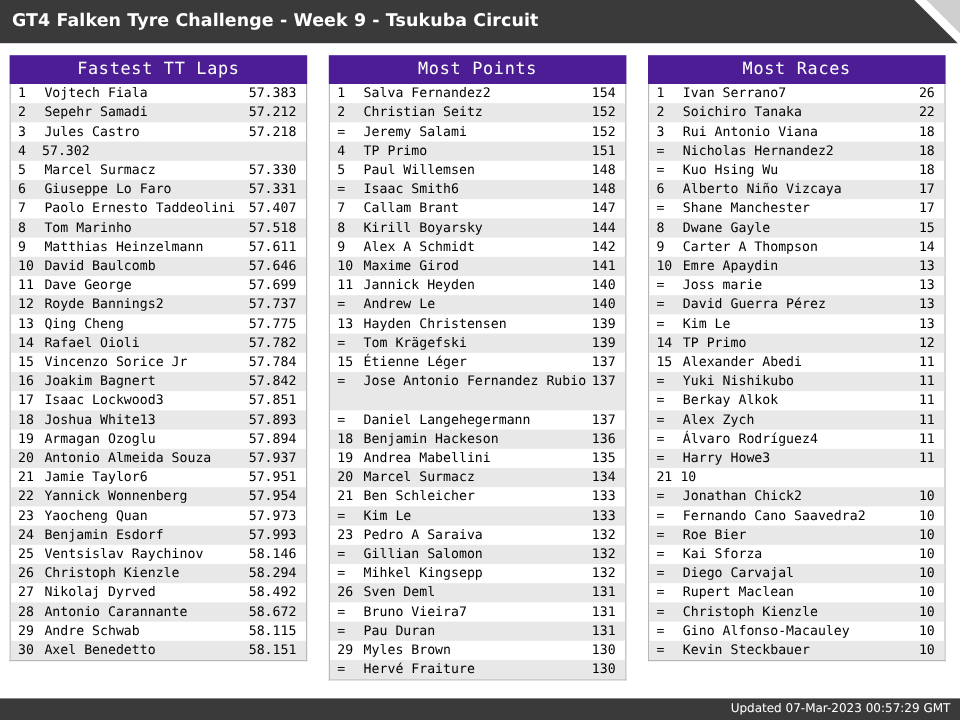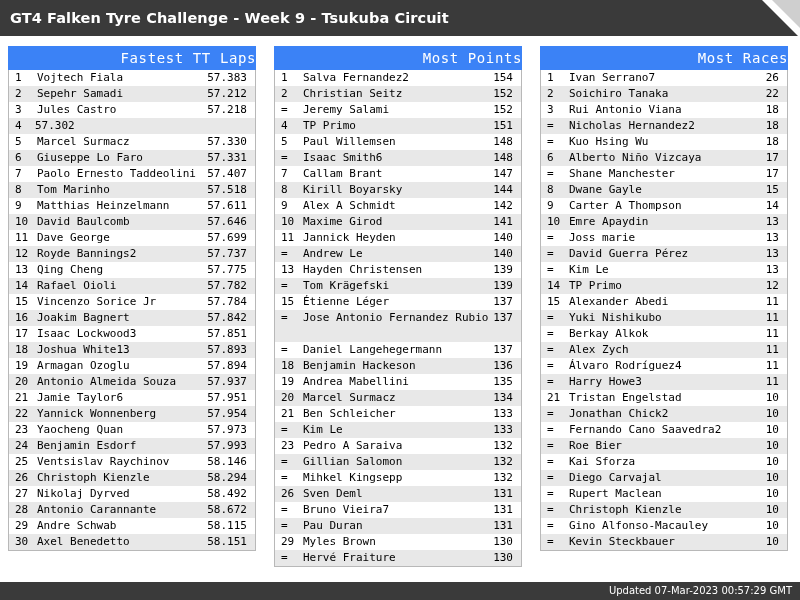--- a/index.html
+++ b/index.html
@@ -54,23 +54,23 @@
     position: absolute;
     top: 46px;
     width: 248px;
   }
   #col-0 { left: 8px; }
   #col-1 { left: 274px; }
   #col-2 { left: 540px; }
 
   .col-header {
     height: 24px;
-    background: #3b82f6;
+    background: #4c1d95;
     color: #ffffff;
-    text-align: right;
+    text-align: center;
     font-family: "DejaVu Sans Mono", "Liberation Mono", monospace;
     font-size: 14px;
     font-weight: normal;
     line-height: 24px;
     letter-spacing: 0.6px;
   }
   .col-body {
     border: 1px solid #b8b8b8;
     border-top: none;
     background: #ffffff;
@@ -541,21 +541,20 @@
           <span class="name">Álvaro Rodríguez4</span>
           <span class="val">11</span>
         </div>
         <div class="row alt">
           <span class="pos">=</span>
           <span class="name">Harry Howe3</span>
           <span class="val">11</span>
         </div>
         <div class="row">
           <span class="pos">21</span>
-          <span class="name">Tristan Engelstad</span>
           <span class="val">10</span>
         </div>
         <div class="row alt">
           <span class="pos">=</span>
           <span class="name">Jonathan Chick2</span>
           <span class="val">10</span>
         </div>
         <div class="row">
           <span class="pos">=</span>
           <span class="name">Fernando Cano Saavedra2</span>

